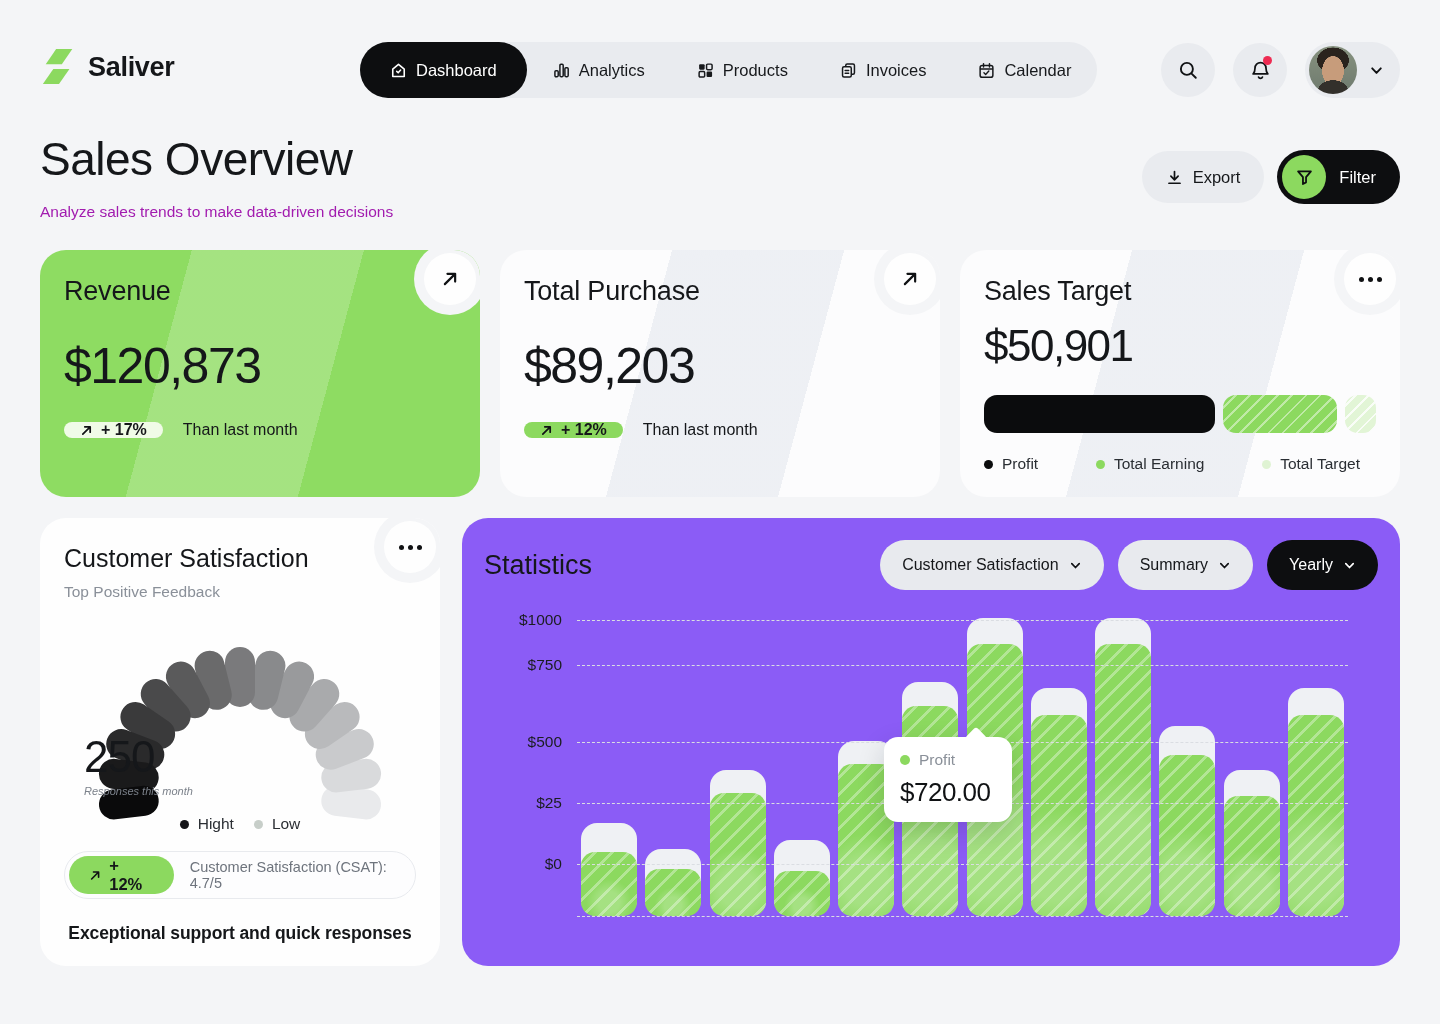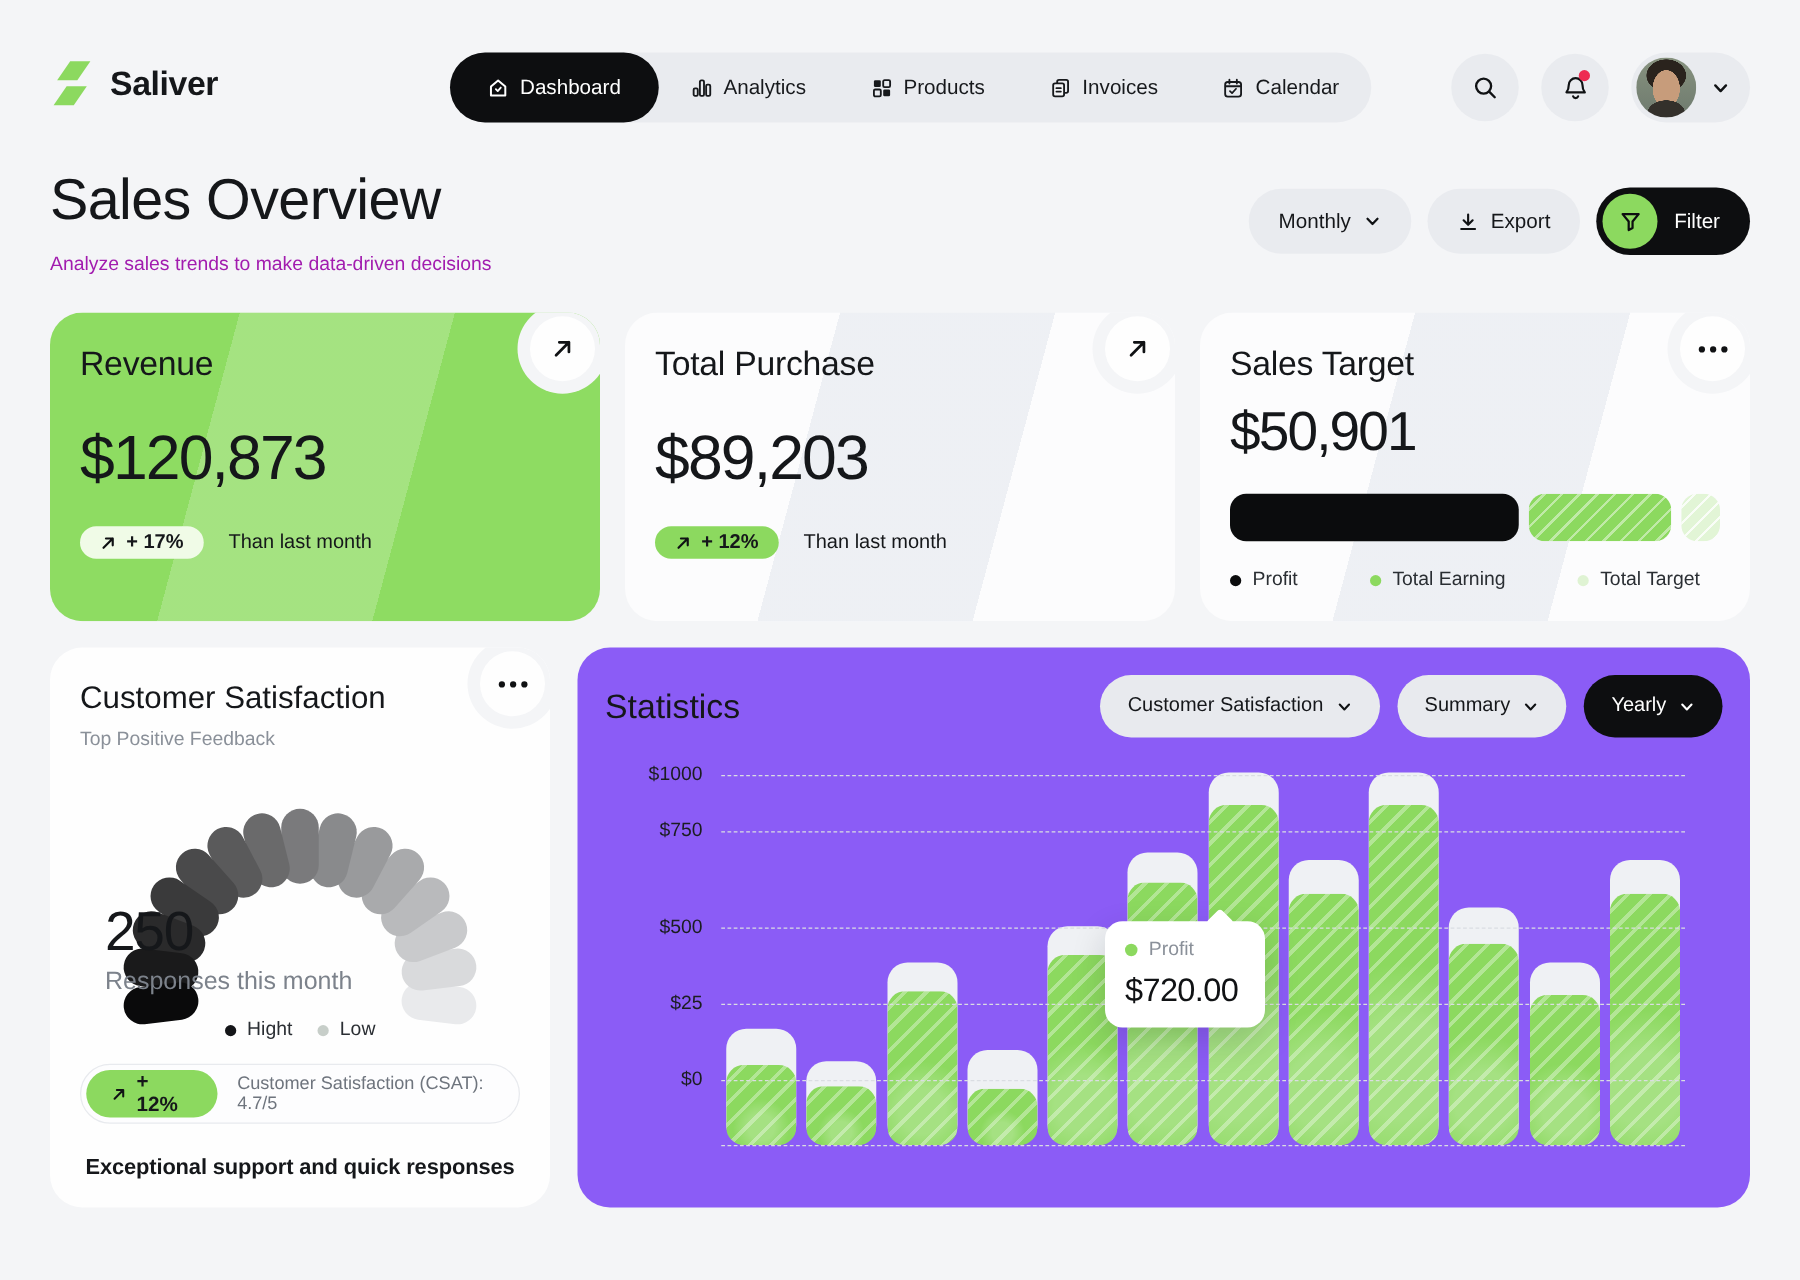--- a/index.html
+++ b/index.html
@@ -38,21 +38,21 @@
   
   .cards-row { position:absolute; left:40px; top:250px; display:flex; gap:20px; }
   .card { position:relative; border-radius:26px; overflow:hidden; }
   .kpi { width:440px; height:247px; padding:26px 24px; }
   .card-gray { background:#FCFCFD; background-image:linear-gradient(105deg, transparent 34%, rgba(226,230,237,.55) 34%, rgba(226,230,237,.55) 68%, transparent 68%); }
   .card-green { background:#8EDC62; background-image:linear-gradient(105deg, transparent 30%, rgba(255,255,255,.20) 30%, rgba(255,255,255,.20) 64%, transparent 64%); }
   .kpi-title { font-size:27px; font-weight:500; letter-spacing:-.2px; }
   .kpi-value { margin-top:30px; font-size:50px; font-weight:500; letter-spacing:-1.5px; }
   .kpi-value.sm { font-size:44px; margin-top:14px; }
   .badge-row { margin-top:26px; display:flex; align-items:center; gap:20px; }
-  .delta-pill { display:flex; align-items:center; gap:8px; height:26px; padding:0 16px; border-radius:17px; font-size:16px; font-weight:600; }
+  .delta-pill { display:flex; align-items:center; gap:8px; height:16px; padding:0 16px; border-radius:17px; font-size:16px; font-weight:600; }
   .delta-pill.on-green { background:#F0FBE7; }
   .delta-pill.green { background:#8CD95F; }
   .delta-note { font-size:16px; font-weight:500; }
   .corner-btn { position:absolute; top:3px; right:4px; width:52px; height:52px; border-radius:50%; background:#FEFEFE; display:flex; align-items:center; justify-content:center; box-shadow:0 0 0 10px #F4F5F7; cursor:pointer; }
   .dots { display:flex; gap:4px; }
   .dots i { width:5px; height:5px; border-radius:50%; background:#101113; }
 
   
   .track { display:flex; gap:8px; height:38px; margin-top:24px; }
   .seg { border-radius:13px; }
@@ -65,21 +65,21 @@
 
   
   .bottom-row { position:absolute; left:40px; top:518px; display:flex; gap:22px; }
   .sat-card { width:400px; height:448px; background:#FEFEFE; padding:26px 24px; }
   .sat-title { font-size:25px; font-weight:500; }
   .sat-sub { margin-top:10px; font-size:15.5px; color:#8A9099; }
   .gauge { position:relative; width:312px; height:182px; margin:16px auto 0; }
   .petal { position:absolute; left:141px; top:142px; width:30px; height:60px; border-radius:15px; }
   .gauge-center { position:absolute; left:0; right:0; bottom:2px; }
   .gauge-value { font-size:44px; font-weight:500; letter-spacing:-1px; }
-  .gauge-caption { margin-top:3px; font-size:20px; color:#7C828B; }
+  .gauge-caption { margin-top:3px; font-size:11px; color:#7C828B;font-style:italic; }
   .sat-legend { margin-top:16px; display:flex; justify-content:center; gap:20px; }
   .csat-pill { margin-top:18px; display:flex; align-items:center; gap:16px; border:1px solid #E8EAEE; border-radius:24px; padding:4px; background:#FDFDFE; }
   .csat-delta { display:flex; align-items:center; gap:8px; height:38px; padding:0 20px; border-radius:19px; background:#8CD95F; font-size:16.5px; font-weight:600; }
   .csat-text { font-size:14.5px; color:#6E747D; }
   .sat-footnote { margin-top:24px; text-align:center; font-size:17.5px; font-weight:700; letter-spacing:-.1px; }
 
   
   .stats-card { width:938px; height:448px; background:#8b5cf6; padding:22px; }
   .stats-head { display:flex; align-items:center; }
   .stats-title { font-size:27px; font-weight:500; }
@@ -188,26 +188,20 @@
         </svg>
       </div>
     </div>
   </header>
 
   <h1 class="page-title">Sales Overview</h1>
   <p class="page-subtitle">Analyze sales trends to make data-driven decisions</p>
 
   <div class="head-actions">
     <div class="pill-btn">
-      <span>Monthly</span>
-      <svg width="14" height="14" viewBox="0 0 14 14">
-        <path d="M3 5 l4 4.2 4-4.2" fill="none" stroke="#101214" stroke-width="1.8" stroke-linecap="round" stroke-linejoin="round"></path>
-      </svg>
-    </div>
-    <div class="pill-btn">
       <svg width="17" height="17" viewBox="0 0 16 16">
         <path d="M8 2.4 V10 M4.6 6.8 L8 10.2 l3.4-3.4 M2.8 13.4 h10.4" fill="none" stroke="#101214" stroke-width="1.6" stroke-linecap="round" stroke-linejoin="round"></path>
       </svg>
       <span>Export</span>
     </div>
     <div class="filter-btn">
       <span class="filter-ico-circle">
         <svg width="19" height="19" viewBox="0 0 16 16">
           <path d="M2.6 2.8 h10.8 l-4.1 4.9 v4.4 l-2.6 1.4 v-5.8 Z" fill="none" stroke="#0D0E10" stroke-width="1.5" stroke-linejoin="round"></path>
         </svg>

